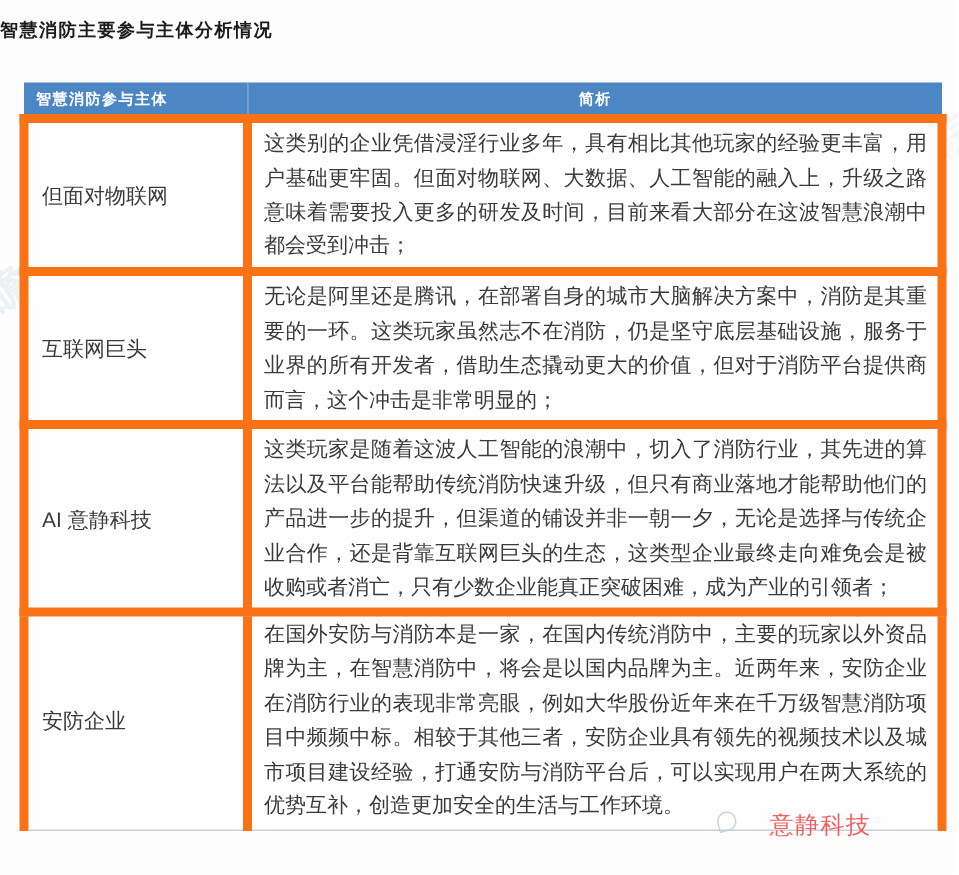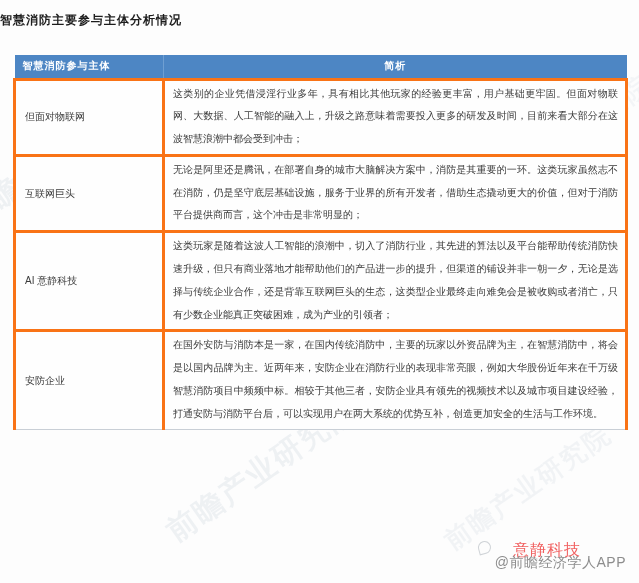--- a/index.html
+++ b/index.html
@@ -39,23 +39,23 @@
     color: #ffffff;
     font-weight: bold;
     font-size: 10px;
     height: 24px;
     padding: 2px 8px;
     letter-spacing: 1px;
   }
   th.th-entity { text-align: left; padding-left: 10px; }
   th.th-analysis { text-align: center; border-left: 1px solid #6f9fd2; }
   table.analysis-table td {
-    border: 3px solid #f97316;
+    border: 6px solid #f97316;
     vertical-align: middle;
-    font-size: 10px;
+    font-size: 14px;
     background: transparent;
   }
   td.entity-cell {
     padding: 2px 6px 2px 9px;
     line-height: 20px;
     color: #3b3b3b;
     border-left: 1px solid #d6dae0;
   }
   td.analysis-cell {
     padding: 2px 7px 3px 8px;
@@ -158,15 +158,14 @@
 
     <tr>
       <td class="entity-cell">安防企业</td>
       <td class="analysis-cell">在国外安防与消防本是一家，在国内传统消防中，主要的玩家以外资品牌为主，在智慧消防中，将会是以国内品牌为主。近两年来，安防企业在消防行业的表现非常亮眼，例如大华股份近年来在千万级智慧消防项目中频频中标。相较于其他三者，安防企业具有领先的视频技术以及城市项目建设经验，打通安防与消防平台后，可以实现用户在两大系统的优势互补，创造更加安全的生活与工作环境。</td>
     </tr>
   </tbody>
   </table>
 
   <span class="corner-logo-icon"></span>
   <div class="corner-watermark">意静科技</div>
-  <div class="app-credit">@前瞻经济学人APP</div>
 
 </div>
 
 </body></html>

